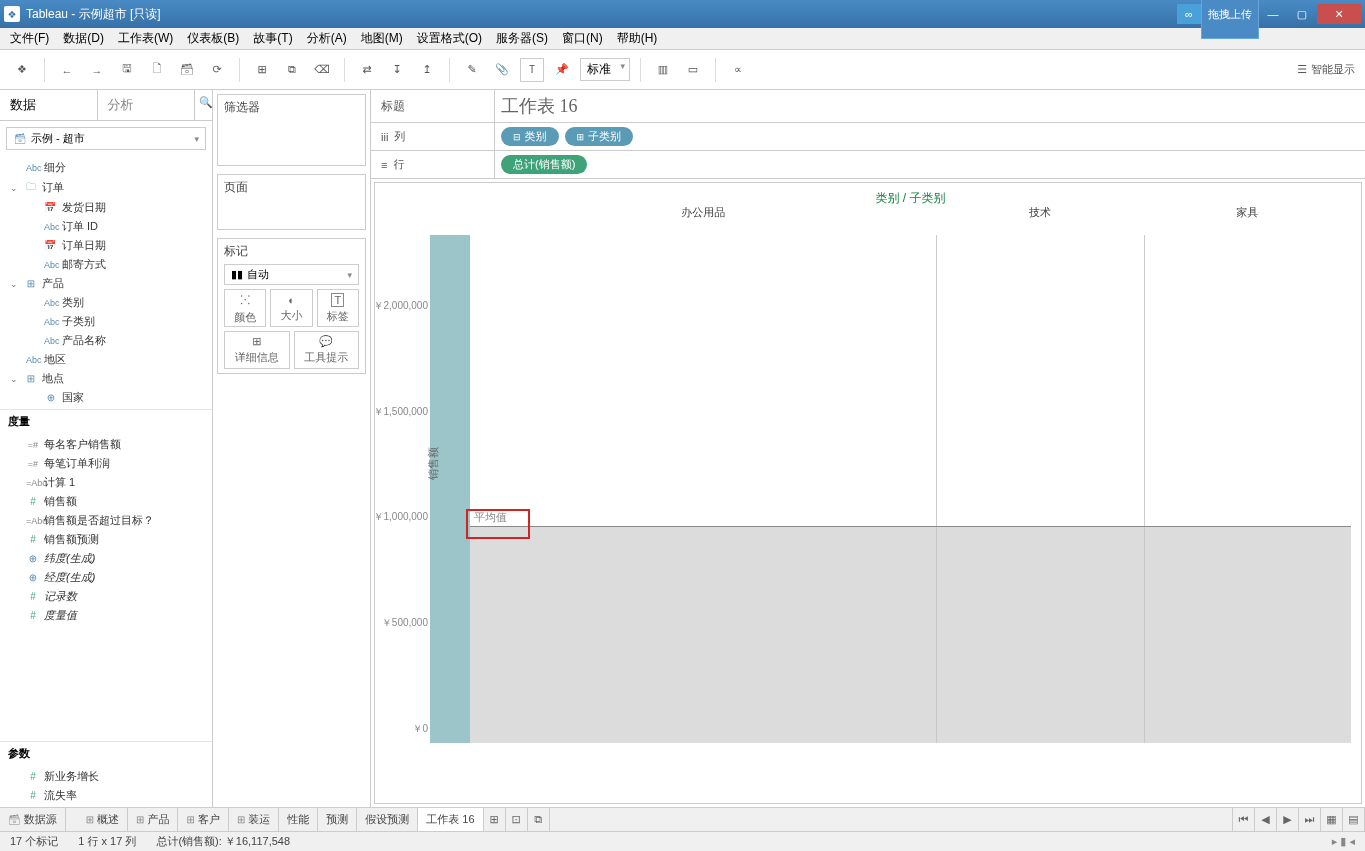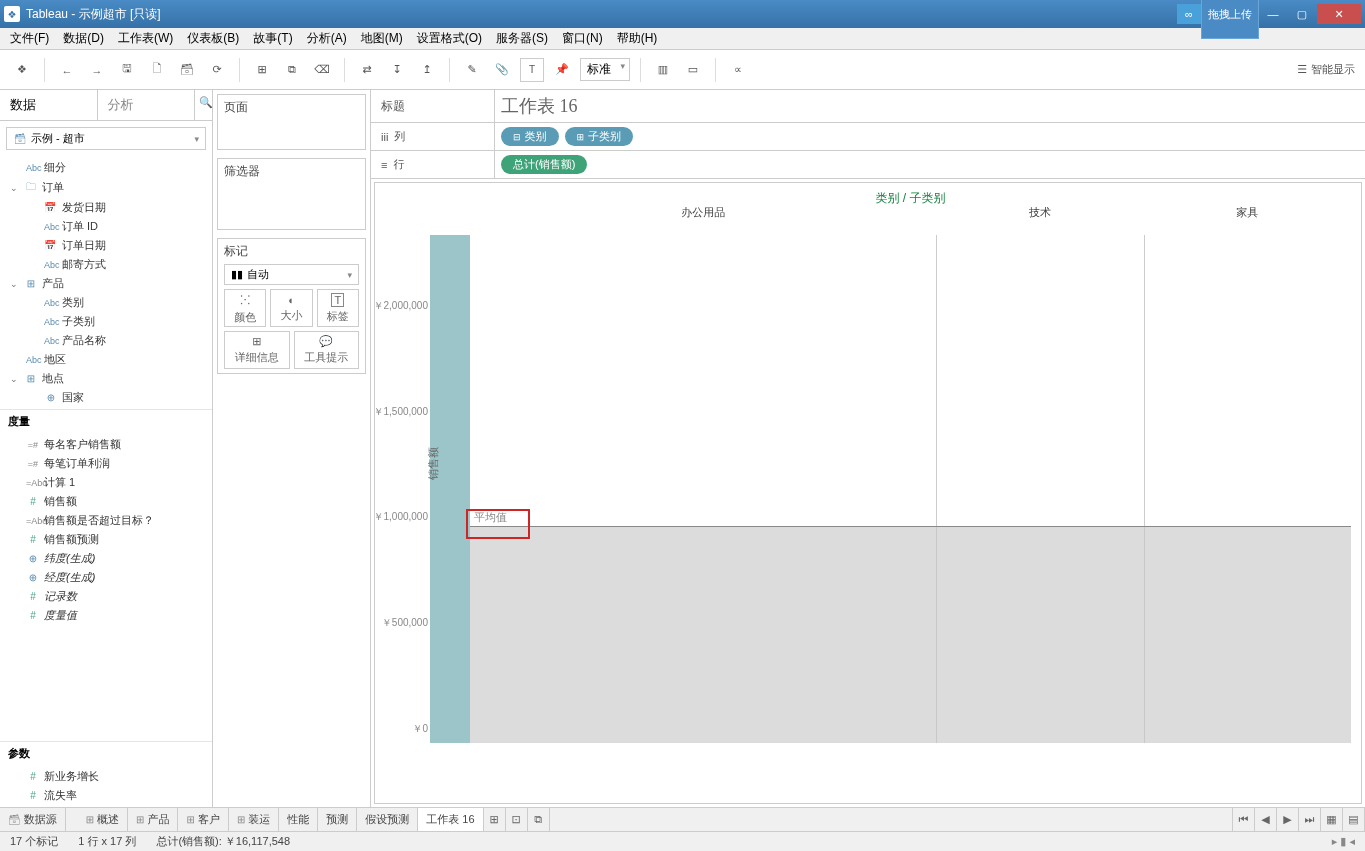--- a/index.html
+++ b/index.html
@@ -284,25 +284,25 @@
           <span>新业务增长</span>
         </div>
       <div class="tree-item lvl1">
           <span class="icon-s icon-hash">#</span>
           <span>流失率</span>
         </div>
     </div>
   </div>
 
   <div class="midcol">
+    <div class="card" style="height:72px;">
+        <div class="card-title">筛选器</div>
+      </div>
     <div class="card" style="height:56px;">
         <div class="card-title">页面</div>
-      </div>
-    <div class="card" style="height:72px;">
-        <div class="card-title">筛选器</div>
       </div>
     <div class="card" style="flex:0 0 auto;">
       <div class="card-title">标记</div>
       <div class="marks-type">
           <span>▮▮</span>
           <span>自动</span>
         </div>
       <div class="marks-grid">
         <div class="marks-cell">
             <span style="font-size:12px;">⁙</span>

